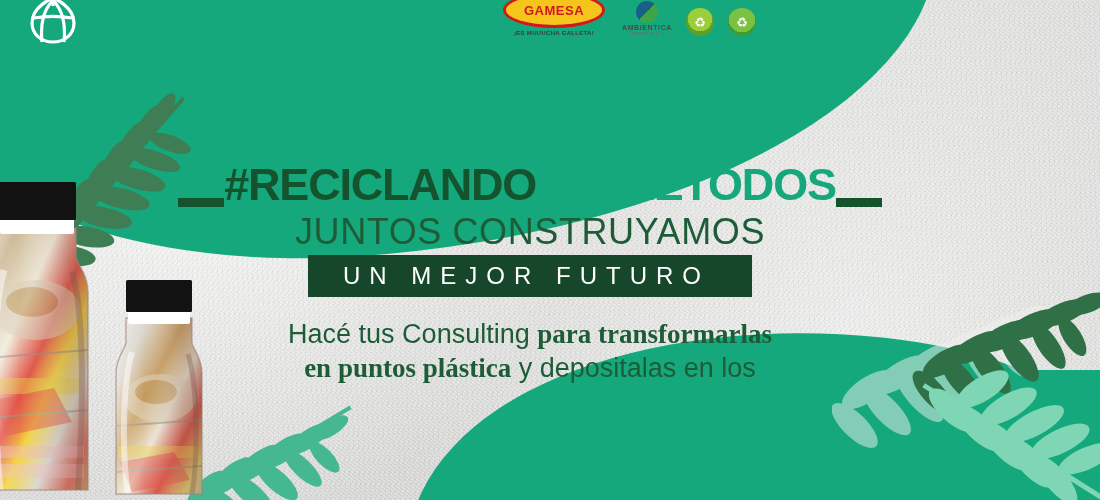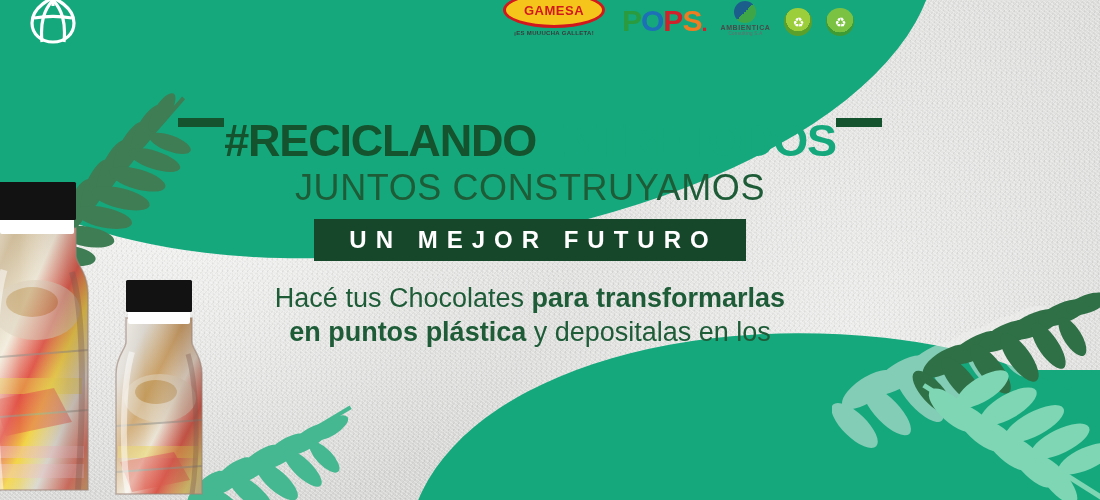--- a/index.html
+++ b/index.html
@@ -106,44 +106,45 @@
   .fern-right-ghost{right:38px;top:250px;opacity:.5;}
   .fern-right-light{right:-30px;bottom:-40px;}
   
   .bottles{position:absolute;left:-16px;top:160px;z-index:20;}
   
   .content{
     position:absolute;left:150px;top:118px;width:760px;z-index:30;
     text-align:center;
   }
   .headline-row{
-    display:flex;align-items:flex-start;justify-content:center;
+    display:flex;align-items:flex-end;justify-content:center;
     margin-bottom:2px;
+    margin-top:44px;
   }
   .dash{width:46px;height:9px;background:#14532d;flex:none;}
   .headline{
     font-size:45px;font-weight:bold;letter-spacing:-1.2px;
     line-height:1;white-space:nowrap;
   }
   .headline .part-a{color:#14532d;}
   .headline .part-b{color:#15a87c;}
   .subhead{
     font-size:36px;color:#1e5c38;font-weight:400;
-    letter-spacing:.6px;line-height:1.05;margin:6px 0 12px;
+    letter-spacing:.6px;line-height:1.05;margin:6px 0 4px;
   }
   .banner{
     display:inline-block;background:#17472a;color:#ffffff;
-    font-size:24px;font-weight:bold;letter-spacing:9px;
-    padding:9px 28px 9px 35px;line-height:1;
+    font-size:24px;font-weight:normal;letter-spacing:9px;
+    padding:9px 42px 9px 35px;line-height:1;
   }
   .body-copy{
     margin-top:20px;font-size:27px;line-height:1.26;color:#1e5c38;
     font-weight:400;
   }
-  .body-copy b{font-weight:bold;}
+  .body-copy b{font-weight:bold;font-family:Liberation Serif, serif;}
 </style>
 </head>
 <body>
 
 <div id="poster">
 
   <div class="paper"></div>
 
   <div class="green-top-sq" style="background: rgb(21, 168, 124);"></div>
   <div class="green-top" style="background: rgb(21, 168, 124);"></div>
@@ -160,25 +161,20 @@
     </svg>
   </div>
 
   <div class="logo-strip">
 
     <div class="logo logo-gamesa">
       <div class="gamesa-oval">GAMESA</div>
       <div class="gamesa-tag">¡ES MUUUCHA GALLETA!</div>
     </div>
 
-    <div class="logo">
-      <div class="pops">
-        <span style="color: rgb(42, 155, 62);">P</span><span style="color: rgb(29, 111, 184);">O</span><span style="color: rgb(209, 34, 43);">P</span><span style="color: rgb(239, 123, 34);">S</span><span class="dot">.</span>
-      </div>
-    </div>
 
 
     <div class="logo">
       <div class="amb-mark"></div>
       <div class="amb-name">AMBIENTICA</div>
       <div class="amb-sub">Consulting S.A</div>
     </div>
 
     <div class="logo">
       <div class="badge badge-1">♻</div>
@@ -402,18 +398,18 @@
         <span class="part-a" style="color: rgb(20, 83, 45);">#RECICLANDO</span><span class="part-b" style="color: rgb(21, 168, 124);">ENTRETODOS</span>
       </div>
       <div class="dash" style="background: rgb(20, 83, 45);"></div>
     </div>
 
     <div class="subhead" style="color: rgb(30, 92, 56);">JUNTOS CONSTRUYAMOS</div>
 
     <div class="banner" style="background: rgb(23, 71, 42);">UN MEJOR FUTURO</div>
 
     <div class="body-copy" style="color: rgb(30, 92, 56);">
-      <span>Hacé tus Chocolates </span><b>para transformarlas</b><br>
+      <span>Hacé tus Consulting </span><b>para transformarlas</b><br>
       <b>en puntos plástica</b><span> y depositalas en los</span><br>
     </div>
   </div>
 
 </div>
 
 </body></html>

